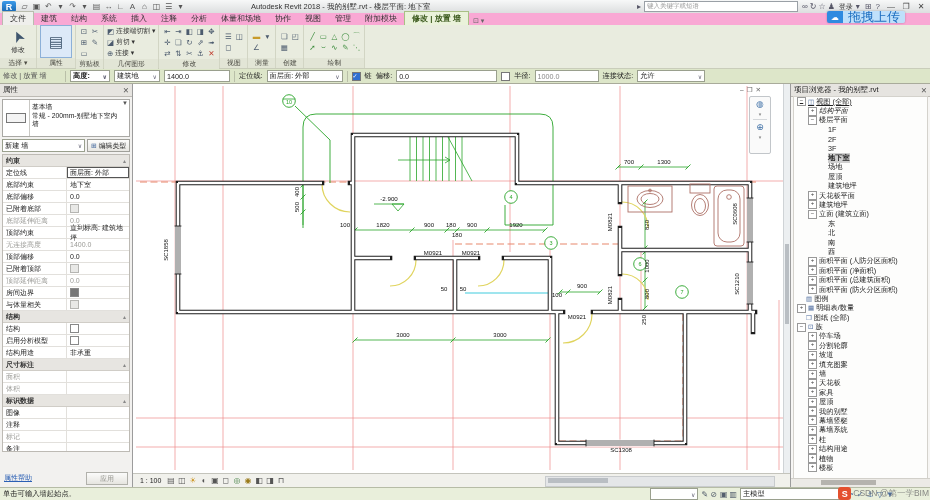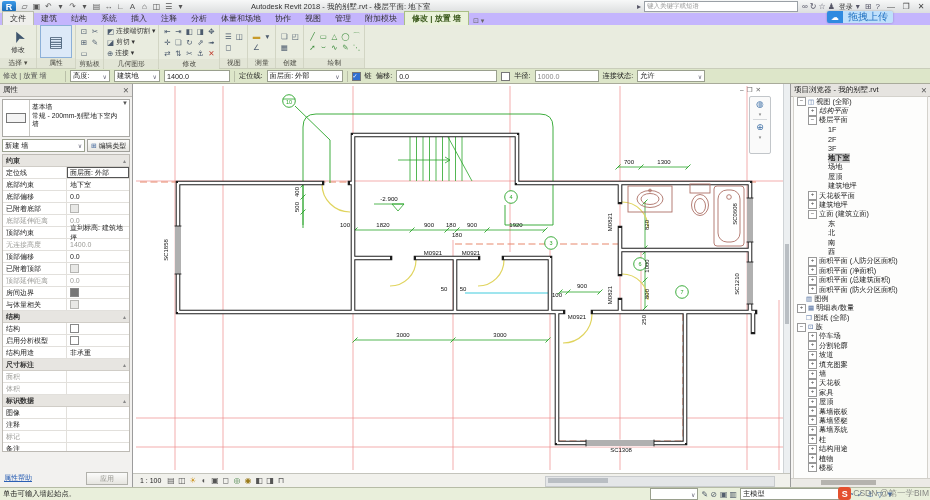--- a/index.html
+++ b/index.html
@@ -14,31 +14,31 @@
     color:#fff;font-weight:bold;font-size:9px;display:flex;align-items:center;justify-content:center;border-radius:2px;}
   .qat{display:flex;align-items:center;gap:1px;}
   .qat .icon{width:11px;height:11px;font-size:8px;color:#555;display:flex;align-items:center;justify-content:center;}
   .tbtitle{flex:0 0 auto;margin-left:65px;font-size:7.5px;color:#333;}
   .infocenter{margin-left:auto;display:flex;align-items:center;gap:3px;padding-right:3px;}
   .searchbox{width:150px;height:9px;background:#fff;border:1px solid #9aa0a6;font-size:6.5px;color:#999;
     display:flex;align-items:center;padding-left:2px;}
   .ic{font-size:8px;color:#556;}
   .winbtn{font-size:8px;color:#444;width:12px;text-align:center;}
   
-  .tabbar{position:absolute;left:0;top:13px;width:930px;height:12px;background:#c4b5fd;
+  .tabbar{position:absolute;left:0;top:13px;width:930px;height:12px;background:#f9a8d4;
     border-bottom:1px solid #c6c8bc;display:flex;align-items:flex-end;font-size:8px;}
   .tab{padding:1px 7px 1px 7px;color:#333;data:;}
   .tab.file{background:#efefec;border:1px solid #b9bcae;border-bottom:none;margin-left:2px;}
   .tab.ctx{background:#eaf2da;border:1px solid #a9bf85;border-bottom:none;color:#3c5a1e;font-weight:bold;}
   .tabexp{margin-left:4px;font-size:7px;color:#666;}
   
   .upload{position:absolute;left:827px;top:11px;height:12px;display:flex;z-index:60;border-radius:2px;overflow:hidden;
     box-shadow:0 0 2px rgba(0,0,0,.3);}
   .upload .cl{width:16px;background:#2f8ae0;color:#fff;font-size:8px;display:flex;align-items:center;justify-content:center;}
-  .upload .tx{background:#bfe0fb;color:#1f6fc0;font-size:10px;display:flex;align-items:center;padding:0 5px;}
+  .upload .tx{background:#bfe0fb;color:#1f6fc0;font-size:13px;display:flex;align-items:center;padding:0 5px;}
   
   .ribbon{position:absolute;left:0;top:25px;width:930px;height:43px;background:#e9ecdf;
     border-bottom:1px solid #c9cdba;display:flex;}
   .rgroup{height:100%;display:flex;flex-direction:column;border-right:1px solid #d2d5c4;}
   .rgc{flex:1;display:flex;align-items:center;padding:1px 3px;gap:2px;}
   .rglabel{height:10px;font-size:6.8px;color:#4c4c44;text-align:center;line-height:10px;background:#e2e5d6;}
   .bigbtn{display:flex;flex-direction:column;align-items:center;justify-content:center;width:30px;height:100%;}
   .bigbtn .bg{font-size:15px;color:#3f566e;line-height:16px;}
   .bigbtn .bt{font-size:6.8px;color:#333;}
   .bigbtn.hl{background:#dce9f8;border:1px solid #8cb0d8;}
@@ -337,21 +337,21 @@
             </div>
           </div>
         </div>
         <div class="rglabel">绘制</div>
       </div>
     </div>
 
   <div class="optionsbar">
     <span class="ob-mode">修改 | 放置 墙</span>
     <span class="vsep"></span>
-    <span class="combo" style="width:34px;">
+    <span class="combo" style="width:34px;font-weight:bold;">
         <span>高度:</span>
         <span class="car">∨</span>
       </span>
     <span class="combo" style="width:40px;">
         <span>建筑地</span>
         <span class="car">∨</span>
       </span>
     <span class="tinput" style="width:60px;">1400.0</span>
     <span class="vsep"></span>
     <span>定位线:</span>
@@ -711,21 +711,21 @@
         <div class="thumb"></div>
       </div>
   </div>
 
   <div class="browser">
     <div class="phead">
       <span>项目浏览器 - 我的别墅.rvt</span>
       <span class="x">✕</span>
     </div>
     <div class="btree" id="btree">
-        <div class="trrow" style="padding-left: 3px;">
+        <div class="trrow" style="padding-left: 3px; text-decoration: underline;">
           <span class="expb">−</span>
           <span class="ticon">◫</span>
           <span class="tlabel">视图 (全部)</span>
         </div>
         <div class="trrow" style="padding-left: 14px; font-style: italic;">
           <span class="expb">+</span>
           <span class="tlabel">结构平面</span>
         </div>
         <div class="trrow" style="padding-left: 14px;">
           <span class="expb">−</span>
@@ -850,21 +850,21 @@
         <div class="trrow" style="padding-left: 14px;">
           <span class="expb">+</span>
           <span class="tlabel">家具</span>
         </div>
         <div class="trrow" style="padding-left: 14px;">
           <span class="expb">+</span>
           <span class="tlabel">屋顶</span>
         </div>
         <div class="trrow" style="padding-left: 14px;">
           <span class="expb">+</span>
-          <span class="tlabel">幕墙嵌板</span>
+          <span class="tlabel">我的别墅</span>
         </div>
         <div class="trrow" style="padding-left: 14px;">
           <span class="expb">+</span>
           <span class="tlabel">幕墙竖梃</span>
         </div>
         <div class="trrow" style="padding-left: 14px;">
           <span class="expb">+</span>
           <span class="tlabel">幕墙系统</span>
         </div>
         <div class="trrow" style="padding-left: 14px;">

